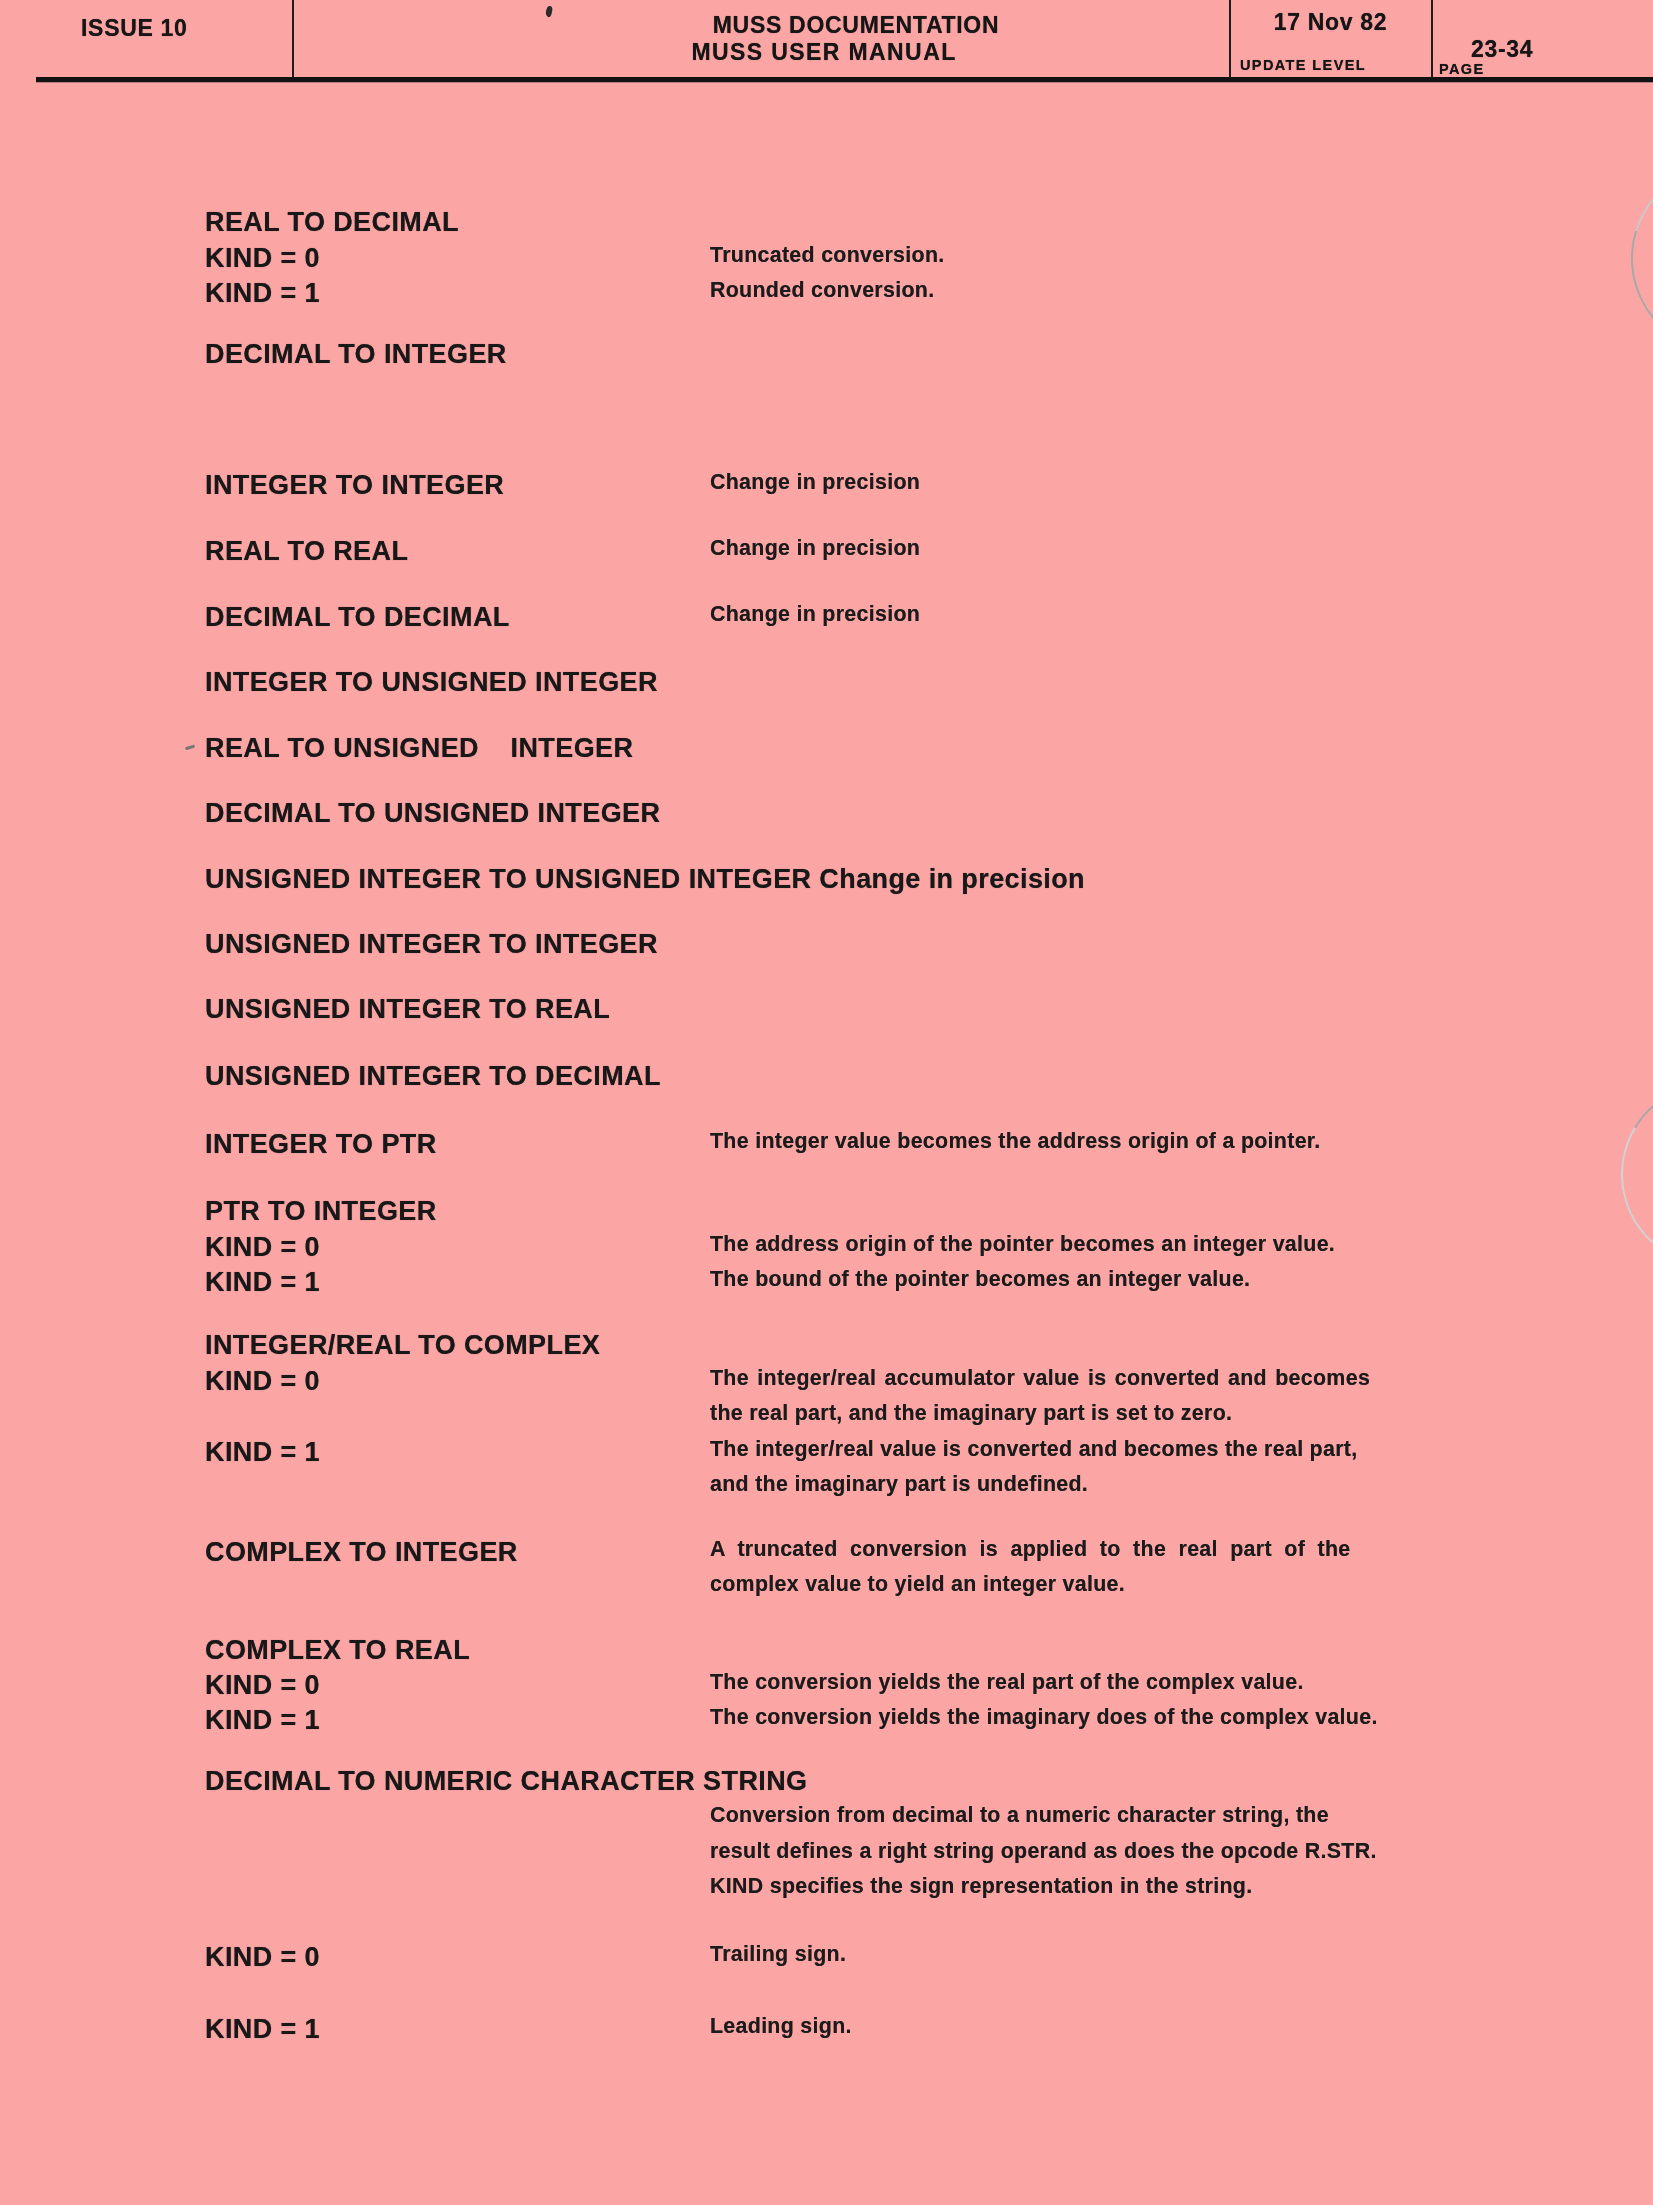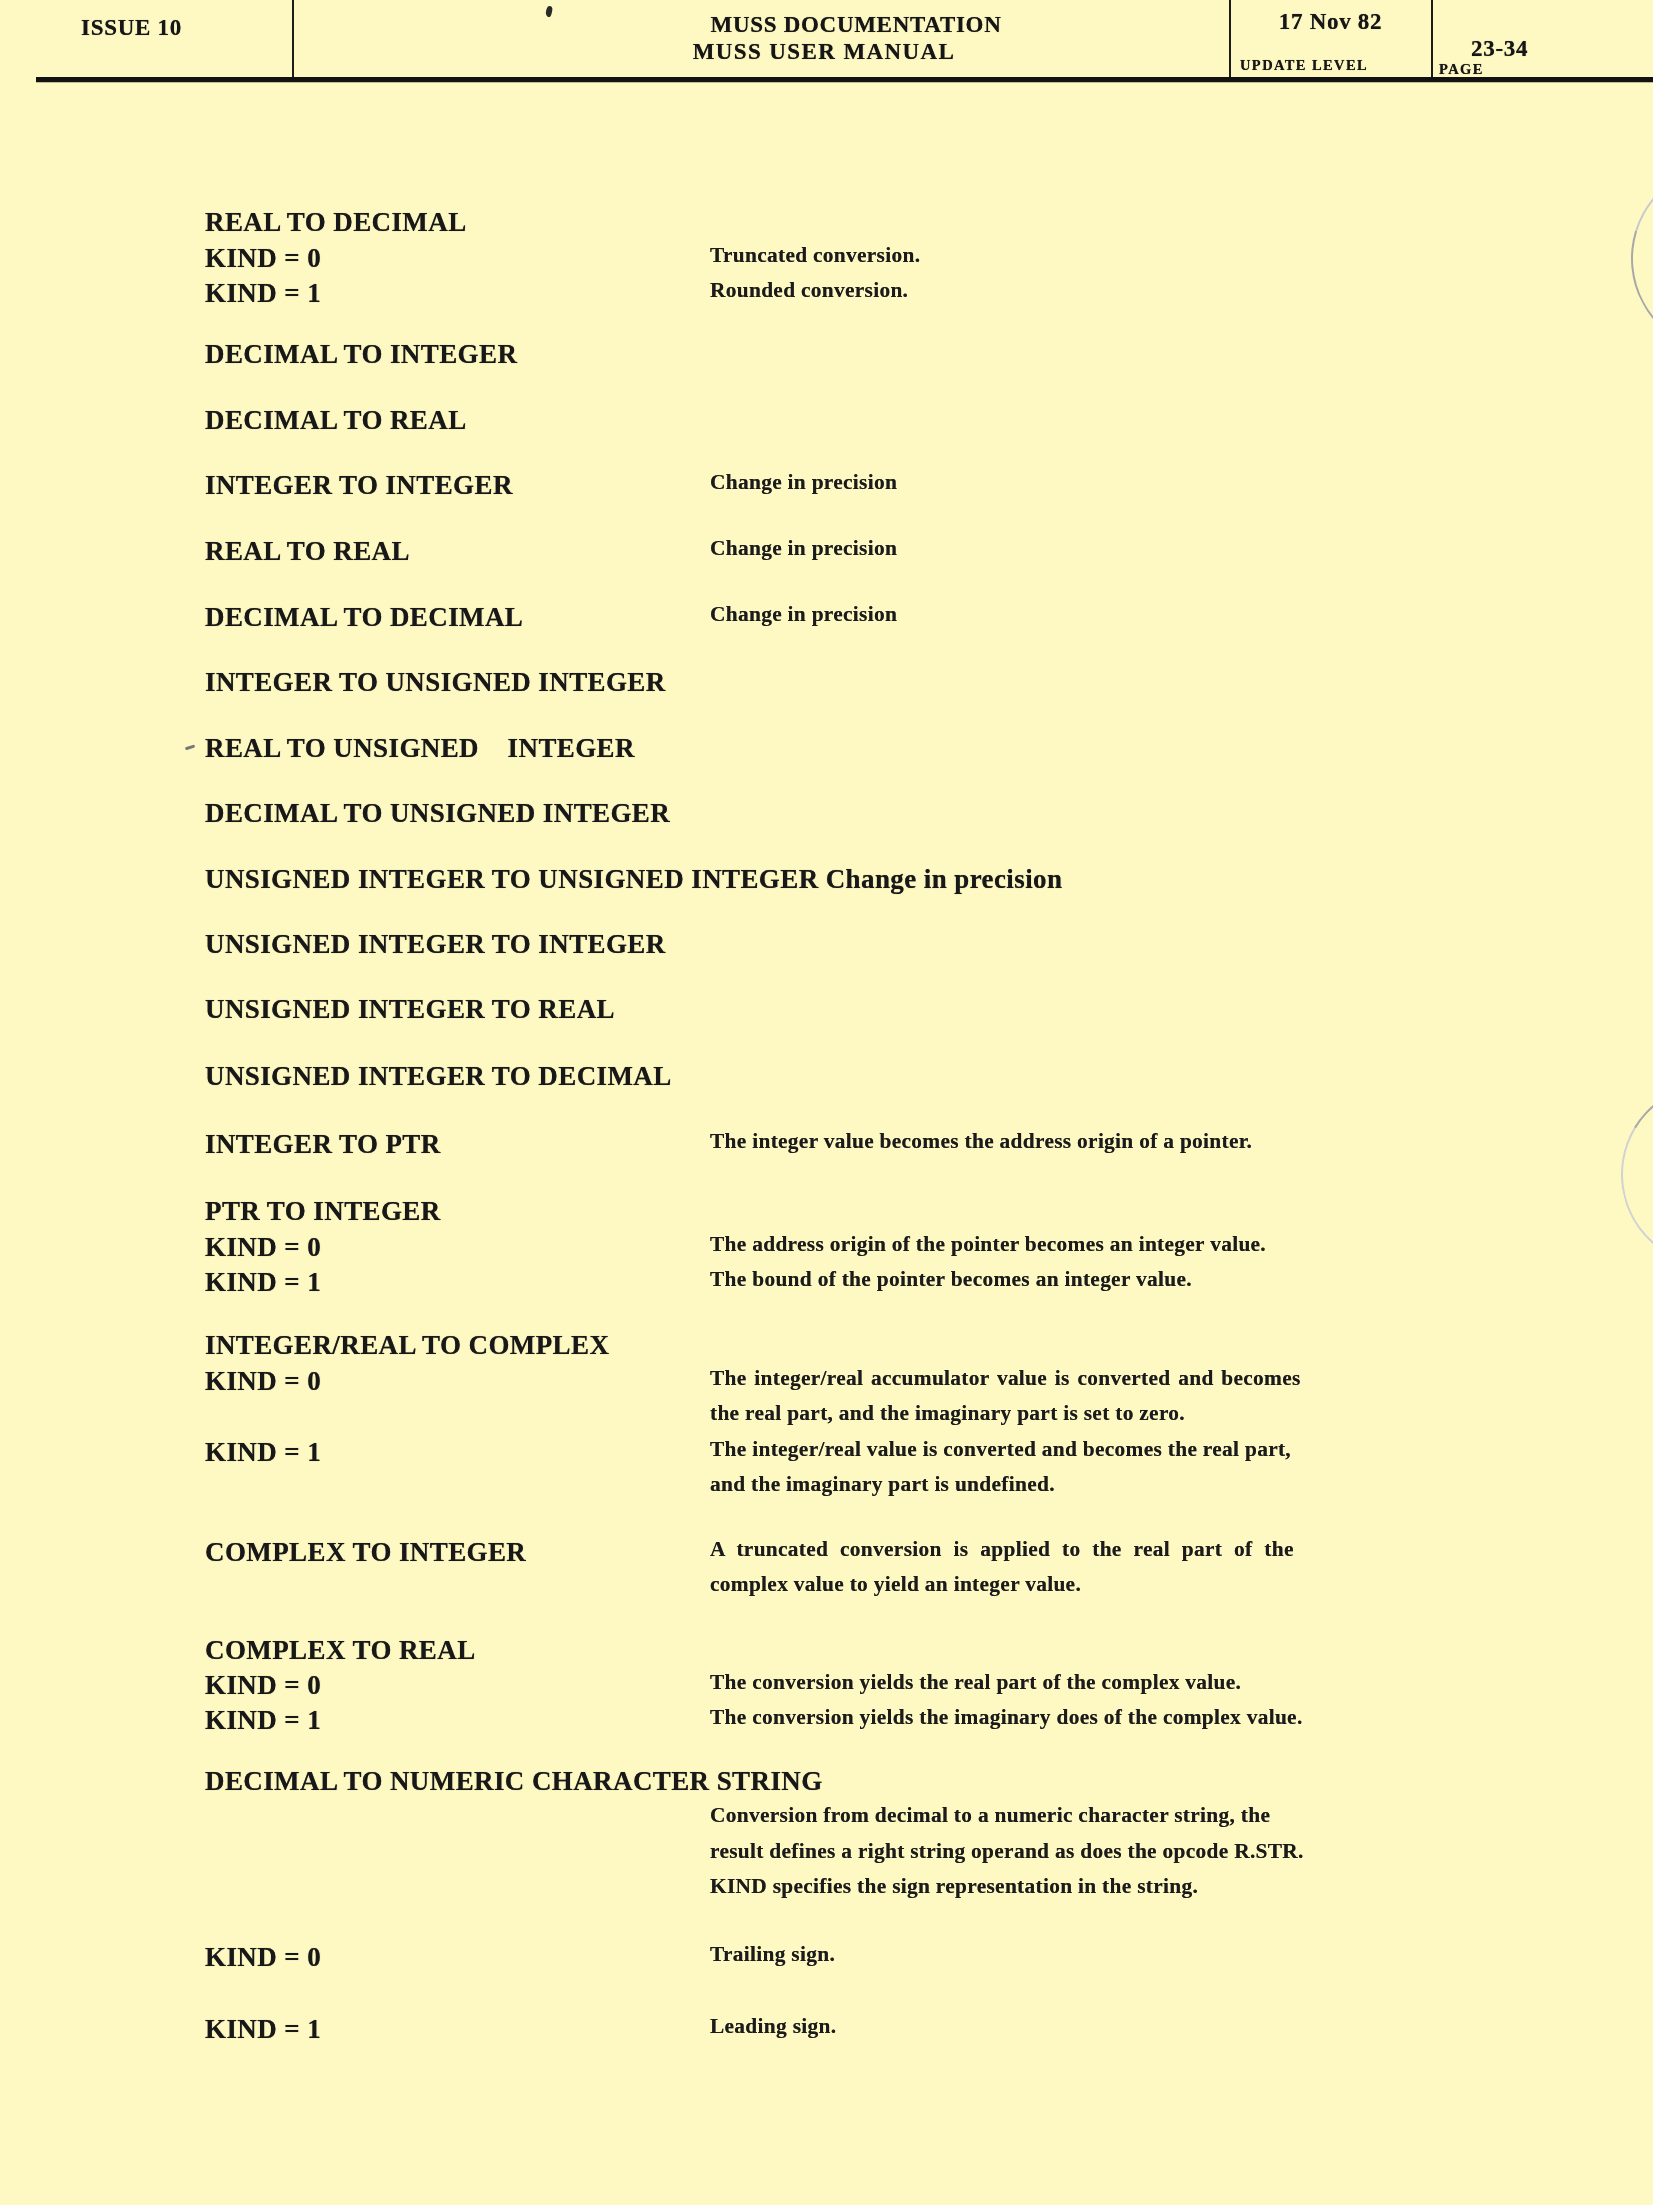--- a/index.html
+++ b/index.html
@@ -1,22 +1,22 @@
 <!DOCTYPE html>
 <html style="font-size:11px"><head>
 <meta charset="utf-8">
 <style>
   html,body { margin:0; padding:0; background:#e8e8e6; }
   .page {
     position:relative;
     width:1654px; height:2205px;
     margin:0 auto;
-    background:#fef9c3;
+    background:#fca5a5;
     overflow:hidden;
-    font-family:Liberation Serif, serif;
+    font-family:Liberation Sans, sans-serif;
     color:#161616;
   }
   
   .hdr-vline { position:absolute; top:0; width:2.1px; height:77px; background:#1c1c1c; }
   .hdr-rule  { position:absolute; top:77px; left:36px; right:0; height:4.8px; background:#121212;
                box-shadow:0 0.7px 0 rgba(0,0,0,.35); }
   .hdr-text  { position:absolute; font-weight:700; letter-spacing:0.7px; white-space:pre;
                text-shadow:0 0 0.7px rgba(10,10,10,.75); }
   .hdr-big   { font-size:23px; }
   .hdr-small { font-size:14.5px; letter-spacing:1.4px; }
@@ -71,23 +71,20 @@
   <div class="line" style="top:243px">
       <span class="lbl">KIND = 0</span>
       <span class="desc">Truncated conversion.</span>
     </div>
   <div class="line" style="top:278px">
       <span class="lbl">KIND = 1</span>
       <span class="desc">Rounded conversion.</span>
     </div>
   <div class="line" style="top:339px">
       <span class="lbl">DECIMAL TO INTEGER</span>
-    </div>
-  <div class="line" style="top:405px">
-      <span class="lbl">DECIMAL TO REAL</span>
     </div>
   <div class="line" style="top:470px">
       <span class="lbl">INTEGER TO INTEGER</span>
       <span class="desc">Change in precision</span>
     </div>
   <div class="line" style="top:536px">
       <span class="lbl">REAL TO REAL</span>
       <span class="desc">Change in precision</span>
     </div>
   <div class="line" style="top:602px">

